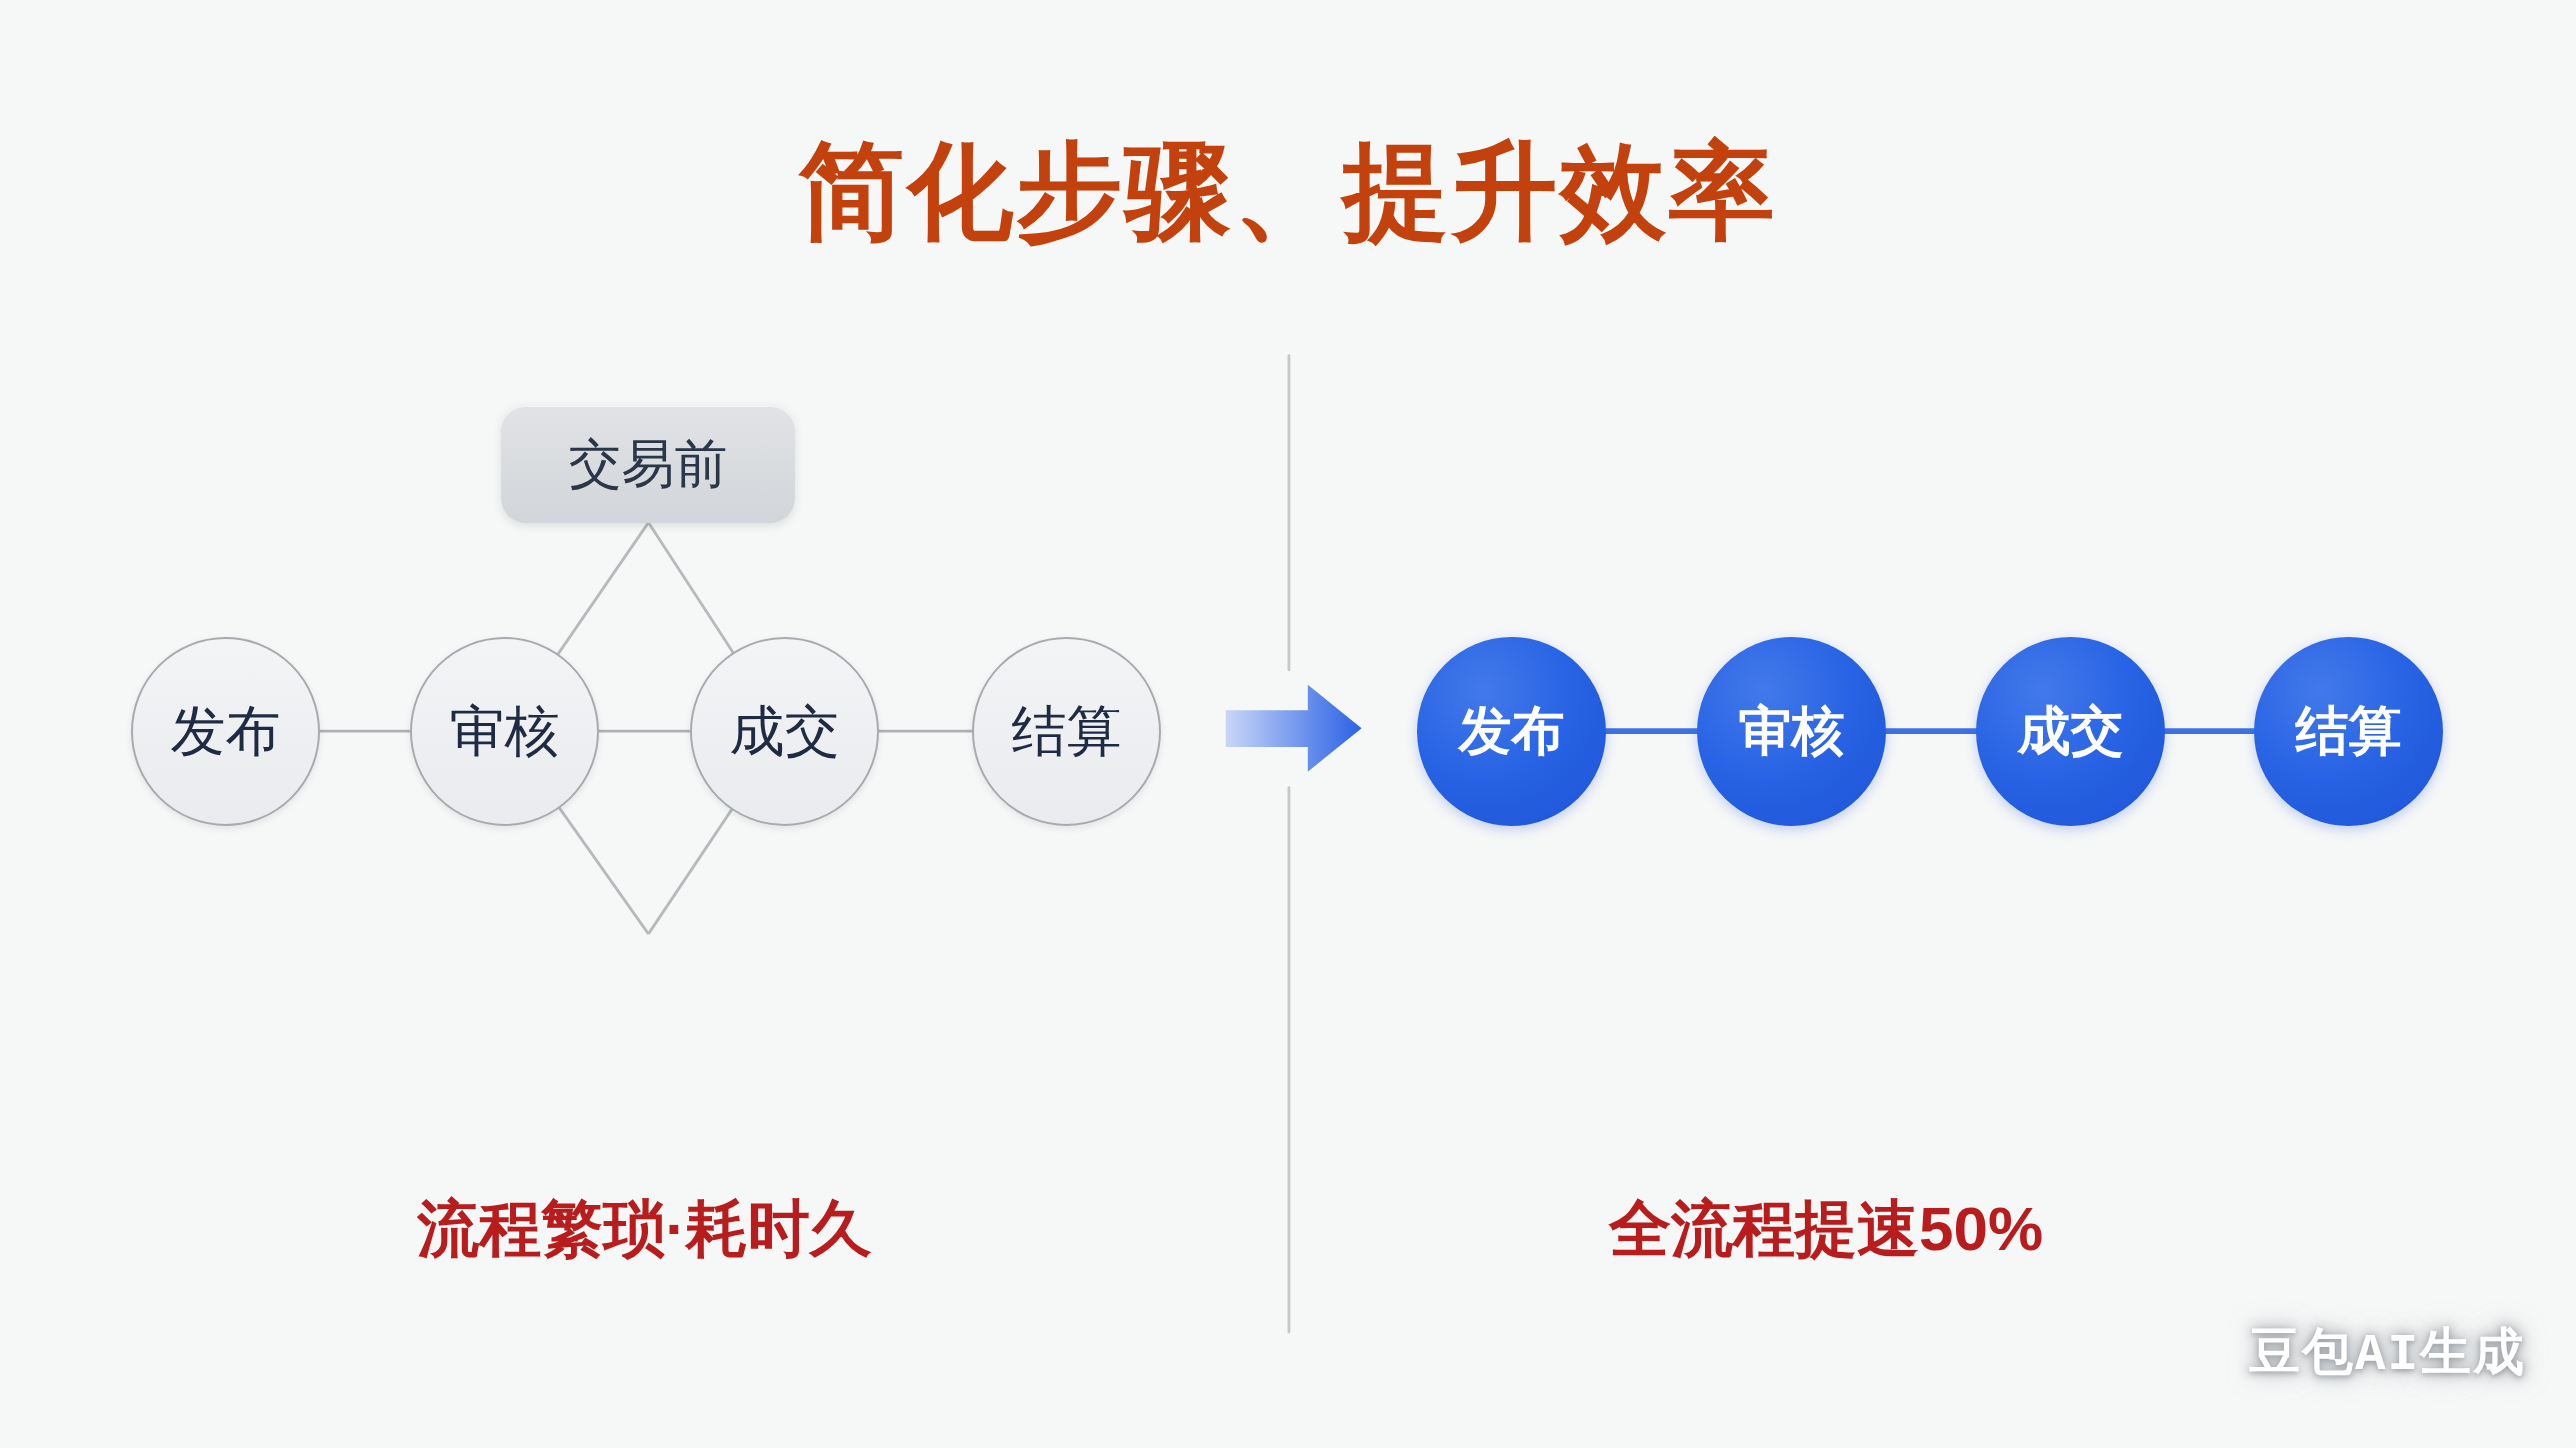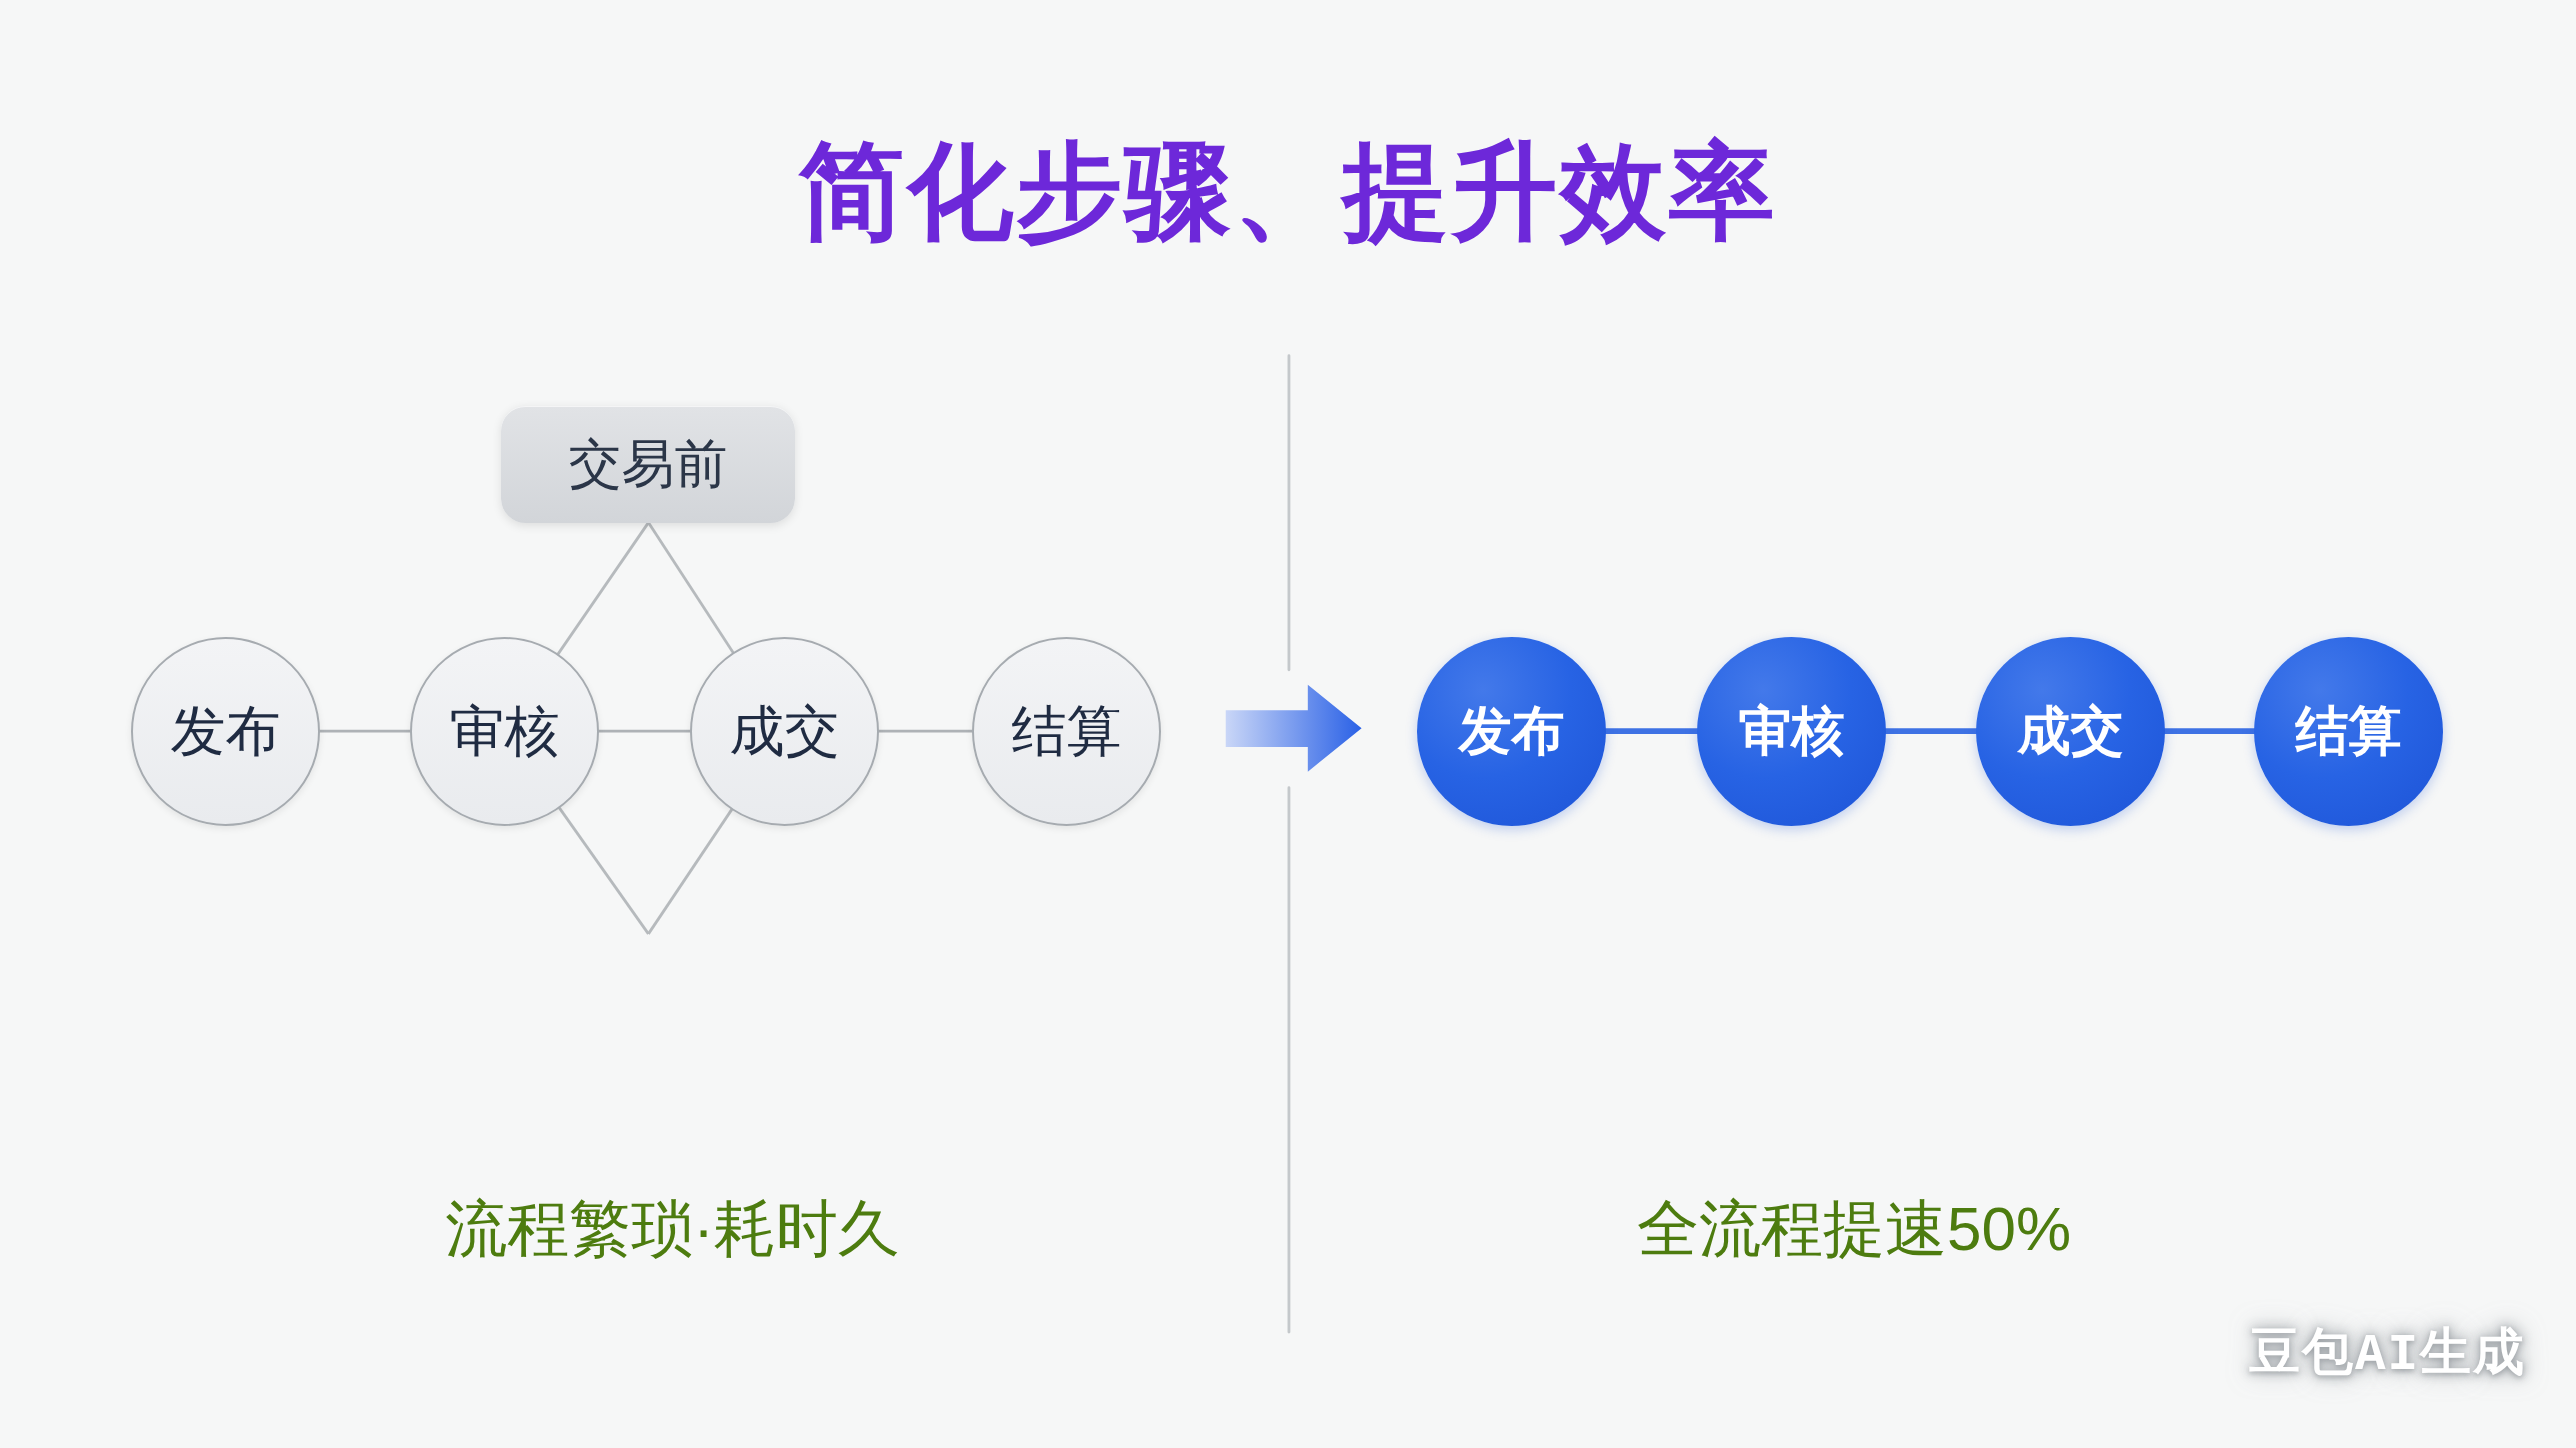--- a/index.html
+++ b/index.html
@@ -7,21 +7,21 @@
     width:2576px;height:1448px;
     background:#f6f7f7;
     font-family:"Liberation Sans","DejaVu Sans",sans-serif;
     overflow:hidden;position:relative;
   }
   .stage{position:absolute;inset:0;width:2576px;height:1448px;}
   svg.lines{position:absolute;left:0;top:0;z-index:1;}
 
   .title{
     position:absolute;left:0;top:121px;width:2576px;z-index:3;
-    text-align:center;font-size:106px;font-weight:900;color:#6d28d9;
+    text-align:center;font-size:106px;font-weight:900;color:#c2410c;
     letter-spacing:2.8px;margin:0;
   }
 
   .node{position:absolute;z-index:2;display:flex;align-items:center;justify-content:center;}
 
   .box{
     width:294px;height:117px;border-radius:24.5px;
     background:linear-gradient(180deg,#e1e3e6 0%,#d2d5d9 100%);
     box-shadow:0 2.8px 9.4px rgba(0,0,0,0.10), inset 0 0.9px 0 rgba(255,255,255,0.65);
     color:#2b3648;font-size:53px;font-weight:500;
@@ -43,21 +43,21 @@
   }
 
   .after-label{
     position:absolute;z-index:2;left:1289px;top:522px;width:1287px;
     text-align:center;font-size:51px;font-weight:500;color:#2b3550;
   }
 
   .caption{
     position:absolute;z-index:2;top:1191px;height:75px;
     display:flex;align-items:center;justify-content:center;
-    font-size:62px;font-weight:400;color:#4d7c0f;padding-left:28px;
+    font-size:62px;font-weight:700;color:#b91c1c;
   }
   .caption.left{left:0;width:1289px;}
   .caption.right{left:1289px;width:1074px;text-align:center;}
 
   .watermark{
     position:absolute;z-index:4;left:2199px;top:1321px;width:377px;height:62px;
     display:flex;align-items:center;justify-content:center;
     font-size:51px;font-weight:700;color:#ffffff;letter-spacing:1.9px;
     text-shadow:0 0 11.3px rgba(148,153,158,0.9),0 0 24.5px rgba(148,153,158,0.65),0 1.9px 5.7px rgba(120,125,130,0.5);
     font-family:Liberation Mono, monospace;

